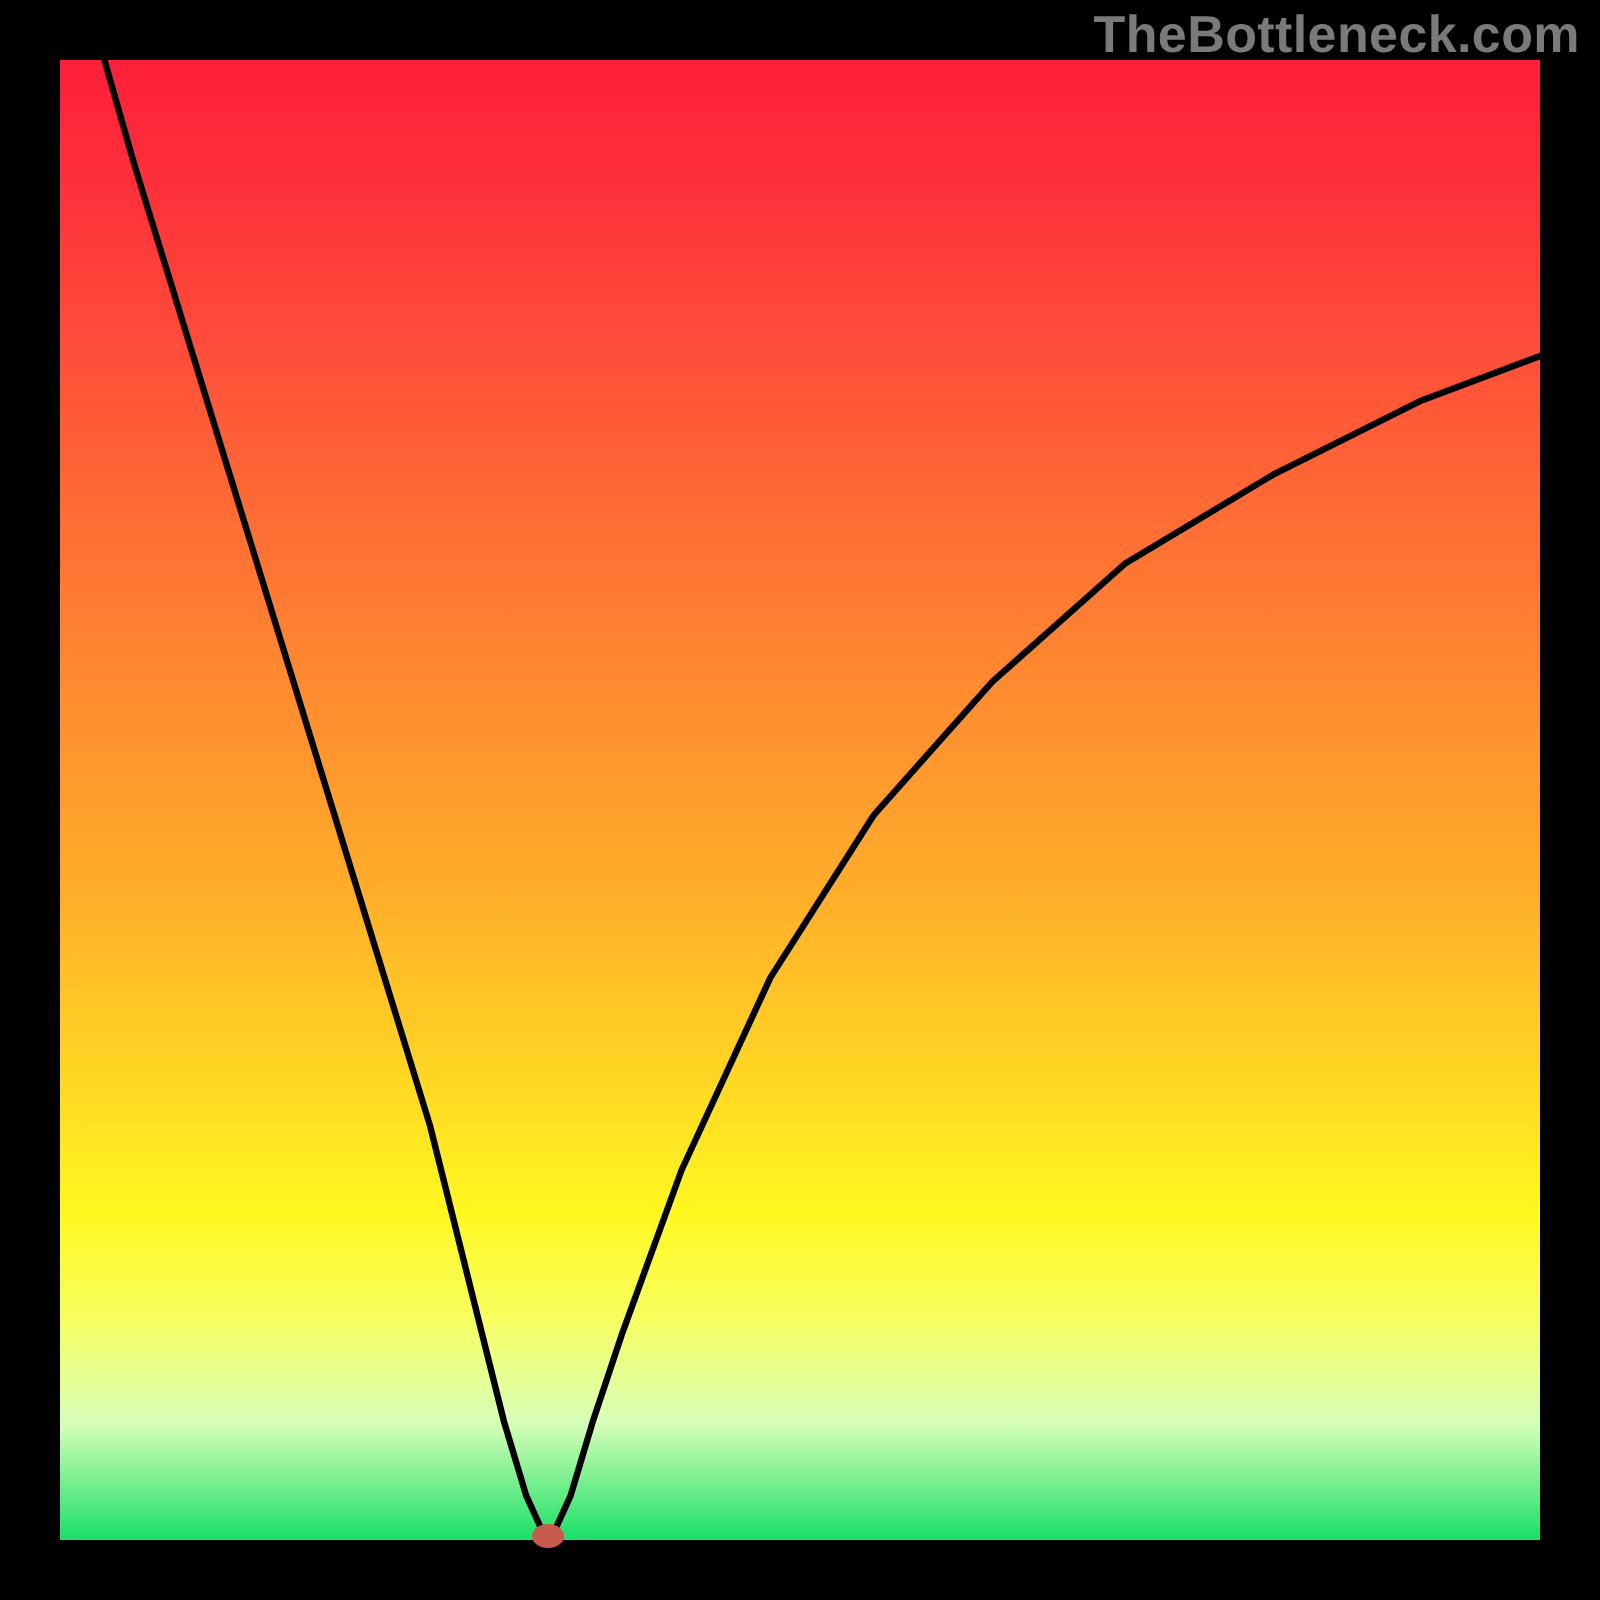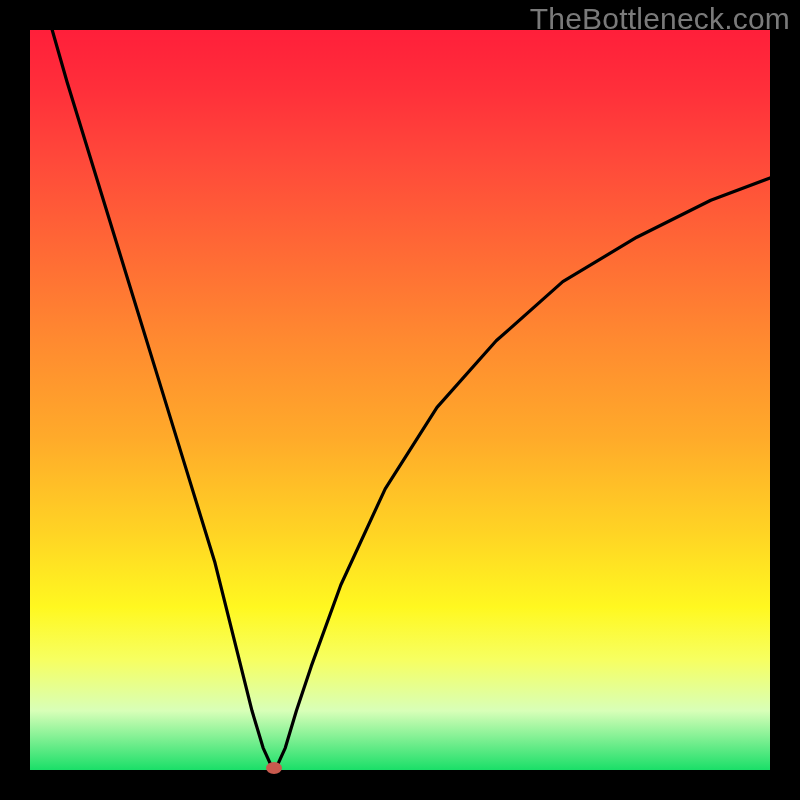--- a/index.html
+++ b/index.html
@@ -14,22 +14,22 @@
     position: relative;
     width: 800px;
     height: 800px;
     background: #000;
   }
   .watermark {
     position: absolute;
     top: 2px;
     right: 10px;
     color: #7a7a7a;
-    font-size: 30px;
-    font-weight: 400;
+    font-size: 26px;
+    font-weight: 700;
     letter-spacing: 0.2px;
   }
   .plot {
     position: absolute;
     left: 30px;
     top: 30px;
     width: 740px;
     height: 740px;
     background: linear-gradient(to bottom,
       #ff1f3a 0%,

